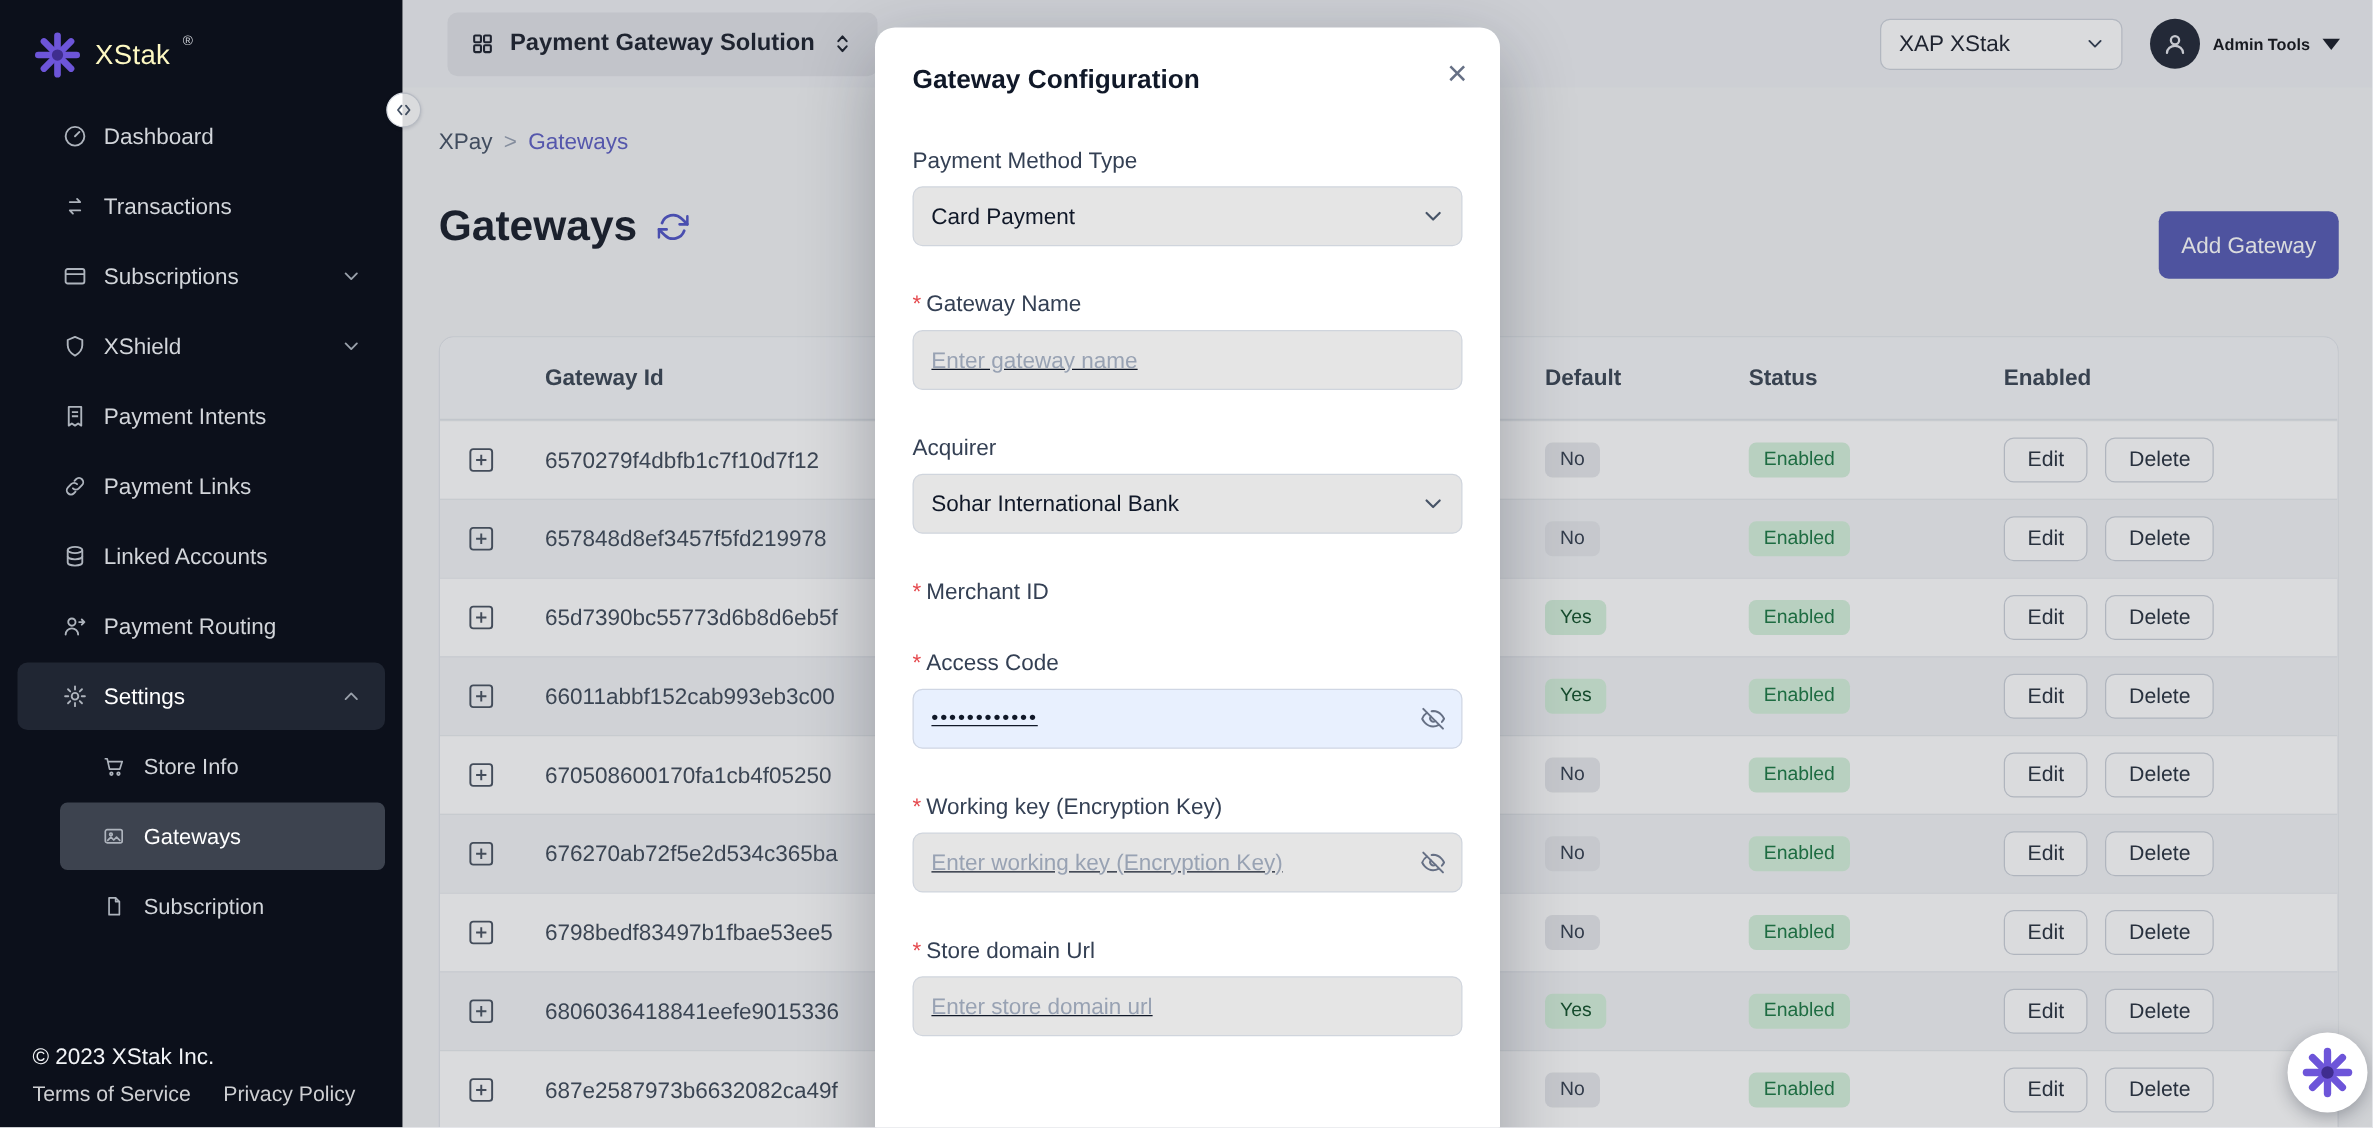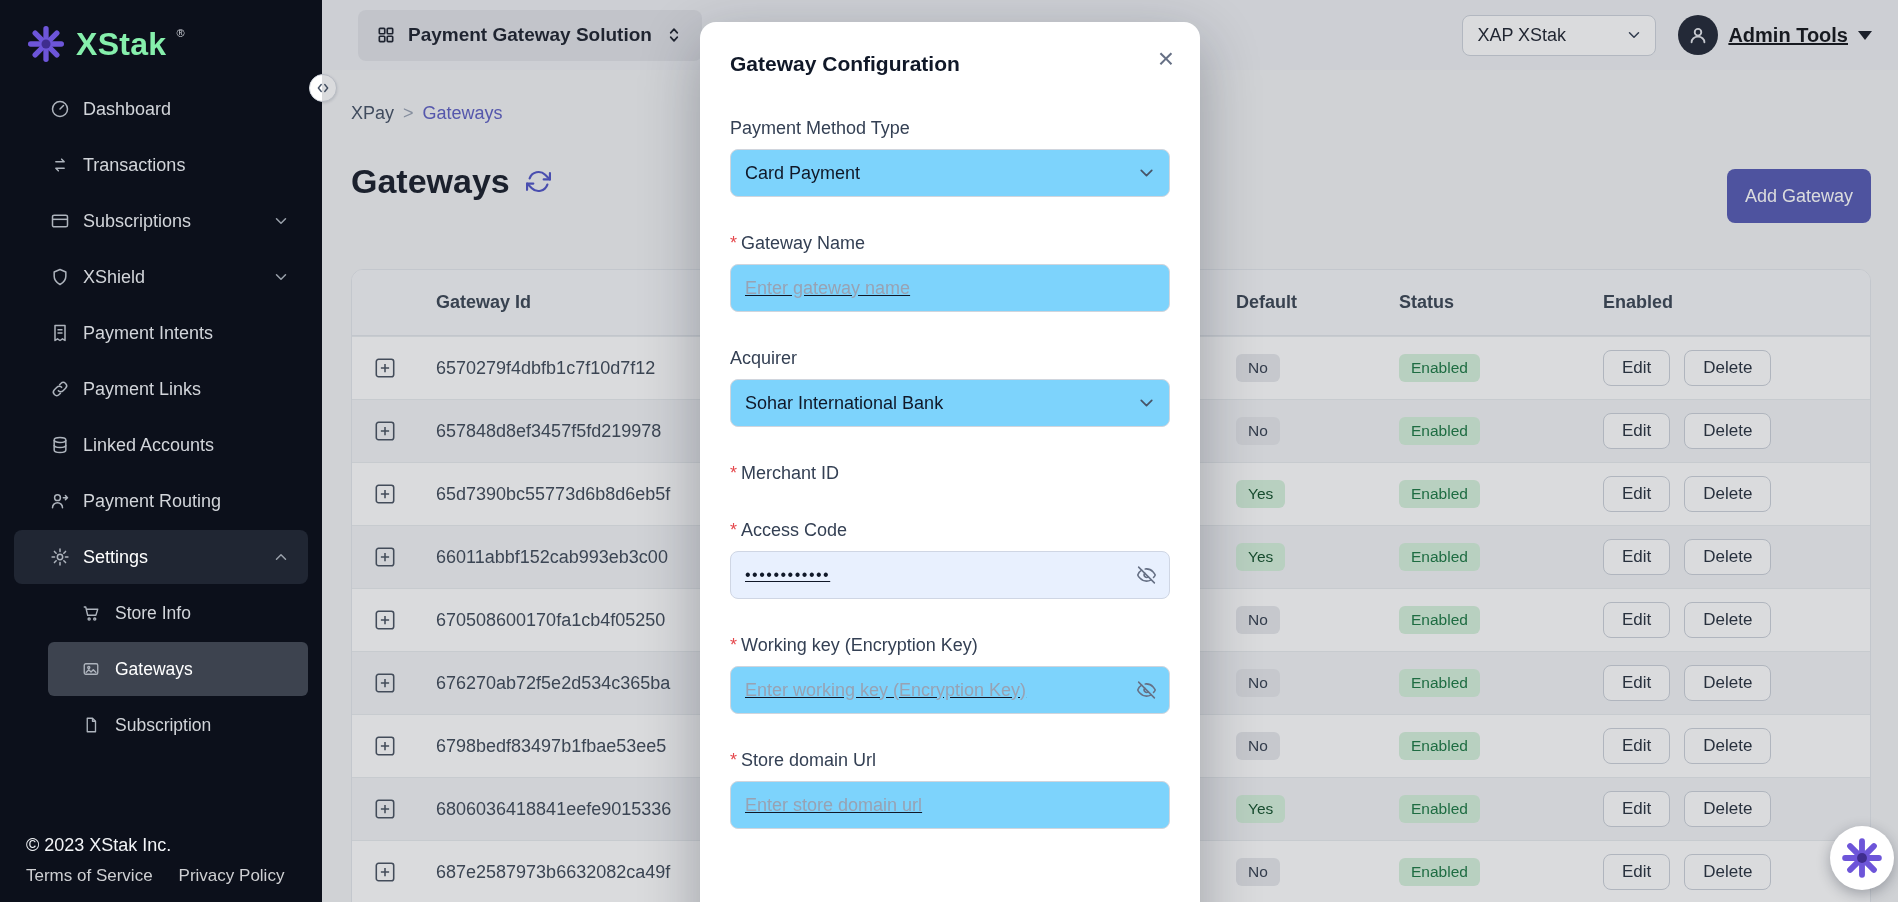--- a/index.html
+++ b/index.html
@@ -3,21 +3,21 @@
 <meta charset="utf-8">
 <style>
   html,body{margin:0;padding:0;background:#e5e7eb;}
   body{font-family:"Liberation Sans",sans-serif;}
   *{box-sizing:border-box;}
   .screen{position:relative;width:1898px;height:902px;overflow:hidden;background:#f3f4f6;}
 
   
   .sidebar{position:absolute;left:0;top:0;width:322px;height:902px;background:#0c101b;color:#d2d5da;z-index:20;}
   .logo{display:flex;align-items:flex-start;gap:10px;padding:24px 0 14px 26px;}
-  .logo-text{color:#86efac;font-size:32px;font-weight:700;letter-spacing:.3px;line-height:40px;}
+  .logo-text{color:#fef9c3;font-size:22px;font-weight:400;letter-spacing:.3px;line-height:40px;}
   .reg{color:#cfd2d8;font-size:11px;vertical-align:top;line-height:18px;}
   .nav{margin-top:4px;}
   .nav-item{display:flex;align-items:center;gap:13px;height:54px;margin:2px 14px;padding:0 18px 0 36px;border-radius:8px;font-size:18px;color:#d2d5da;cursor:pointer;}
   .nav-item.active{background:#202633;color:#ffffff;}
   .nav-icon{width:20px;height:20px;flex:none;color:#aeb4bd;display:flex;align-items:center;}
   .nav-icon svg{width:20px;height:20px;}
   .nav-chevron{margin-left:auto;width:18px;height:18px;color:#9aa1ab;display:flex;align-items:center;}
   .nav-chevron svg{width:18px;height:18px;}
   .nav-sub .nav-item{margin-left:48px;padding:0 16px 0 34px;height:54px;font-size:17.5px;border-radius:6px;}
   .nav-sub .nav-item.active{background:#3d434f;color:#ffffff;}
@@ -34,21 +34,21 @@
   
   .topbar{position:absolute;left:322px;top:0;right:0;height:70px;display:flex;align-items:center;justify-content:space-between;padding:0 26px 0 36px;background:#f0f1f4;z-index:10;}
   .app-switcher{display:flex;align-items:center;gap:12px;background:#e2e4e9;border:none;border-radius:8px;height:51px;padding:0 18px;font-family:inherit;font-size:19px;font-weight:700;color:#1f2430;cursor:pointer;}
   .app-switcher svg{width:20px;height:20px;color:#1f2430;}
   .topbar-right{display:flex;align-items:center;gap:22px;}
   .workspace-select{display:flex;align-items:center;justify-content:space-between;width:194px;height:41px;background:#ffffff;border:1px solid #cfd4dc;border-radius:8px;padding:0 12px 0 14px;font-size:18px;color:#1f2430;cursor:pointer;}
   .workspace-select svg{width:18px;height:18px;color:#344054;}
   .user-menu{display:flex;align-items:center;gap:10px;cursor:pointer;}
   .avatar{width:40px;height:40px;border-radius:50%;background:#232a38;display:flex;align-items:center;justify-content:center;color:#e7e9ee;}
   .avatar svg{width:22px;height:22px;}
-  .user-name{font-size:20px;font-weight:700;color:#15171c;text-decoration:underline;}
+  .user-name{font-size:13px;font-weight:700;color:#15171c;}
   .caret{width:0;height:0;border-left:7px solid transparent;border-right:7px solid transparent;border-top:9px solid #1a1f29;}
 
   
   .content{position:absolute;left:322px;top:70px;right:0;bottom:0;padding:0 27px 0 29px;overflow:hidden;background:#f3f4f6;}
   .breadcrumb{margin-top:33px;display:flex;align-items:center;gap:9px;font-size:18px;}
   .crumb-root{color:#475467;cursor:pointer;}
   .crumb-sep{color:#98a2b3;}
   .crumb-current{color:#5f61c4;font-weight:500;cursor:pointer;}
   .title-row{margin-top:16px;display:flex;align-items:center;justify-content:space-between;}
   .title-left{display:flex;align-items:center;gap:16px;}
@@ -80,21 +80,21 @@
   .dim-overlay{position:absolute;left:322px;top:0;right:0;bottom:0;background:rgba(33,41,55,.17);z-index:40;}
 
   
   .modal{position:absolute;left:700px;top:22px;width:500px;height:1000px;background:#ffffff;border-radius:16px;box-shadow:0 20px 60px rgba(16,24,40,.30);z-index:50;padding:30px 30px 40px 30px;}
   .modal-title{margin:0 0 42px 0;font-size:21px;font-weight:700;color:#101828;}
   .modal-close{position:absolute;top:26px;right:26px;background:none;border:none;font-size:28px;line-height:22px;color:#667085;cursor:pointer;padding:0;font-family:inherit;}
   .field{margin-bottom:36px;margin-top:24px;}
   .field-label{display:flex;align-items:baseline;gap:4px;font-size:18px;font-weight:500;color:#344054;margin-bottom:10px;}
   .req{color:#e5484d;}
   .input-wrap{position:relative;}
-  .f-input,.f-select{width:100%;height:48px;border:1px solid #d0d5dd;border-radius:8px;background:#7dd3fc;padding:0 44px 0 14px;font-family:inherit;font-size:18px;color:#101828;display:flex;align-items:center;cursor:pointer;}
+  .f-input,.f-select{width:100%;height:48px;border:1px solid #d0d5dd;border-radius:8px;background:#e5e5e5;padding:0 44px 0 14px;font-family:inherit;font-size:18px;color:#101828;display:flex;align-items:center;cursor:pointer;}
   .f-input{cursor:text;text-decoration:underline;}
   input.f-input::placeholder{color:#98a2b3;}
   .autofill{background:#e8f0fe;border-color:#cfd6e4;}
   .dots{letter-spacing:1.5px;font-size:16px;}
   .sel-chevron,.eye-btn{position:absolute;right:13px;top:50%;transform:translateY(-50%);width:21px;height:21px;color:#475467;display:flex;align-items:center;background:none;border:none;padding:0;cursor:pointer;}
   .sel-chevron svg,.eye-btn svg{width:21px;height:21px;}
   .eye-btn{color:#667085;}
 
   
   .chat-widget{position:absolute;left:1830px;top:826px;width:64px;height:64px;border-radius:50%;background:#ffffff;border:none;box-shadow:0 4px 14px rgba(16,24,40,.3);display:flex;align-items:center;justify-content:center;z-index:60;cursor:pointer;}

